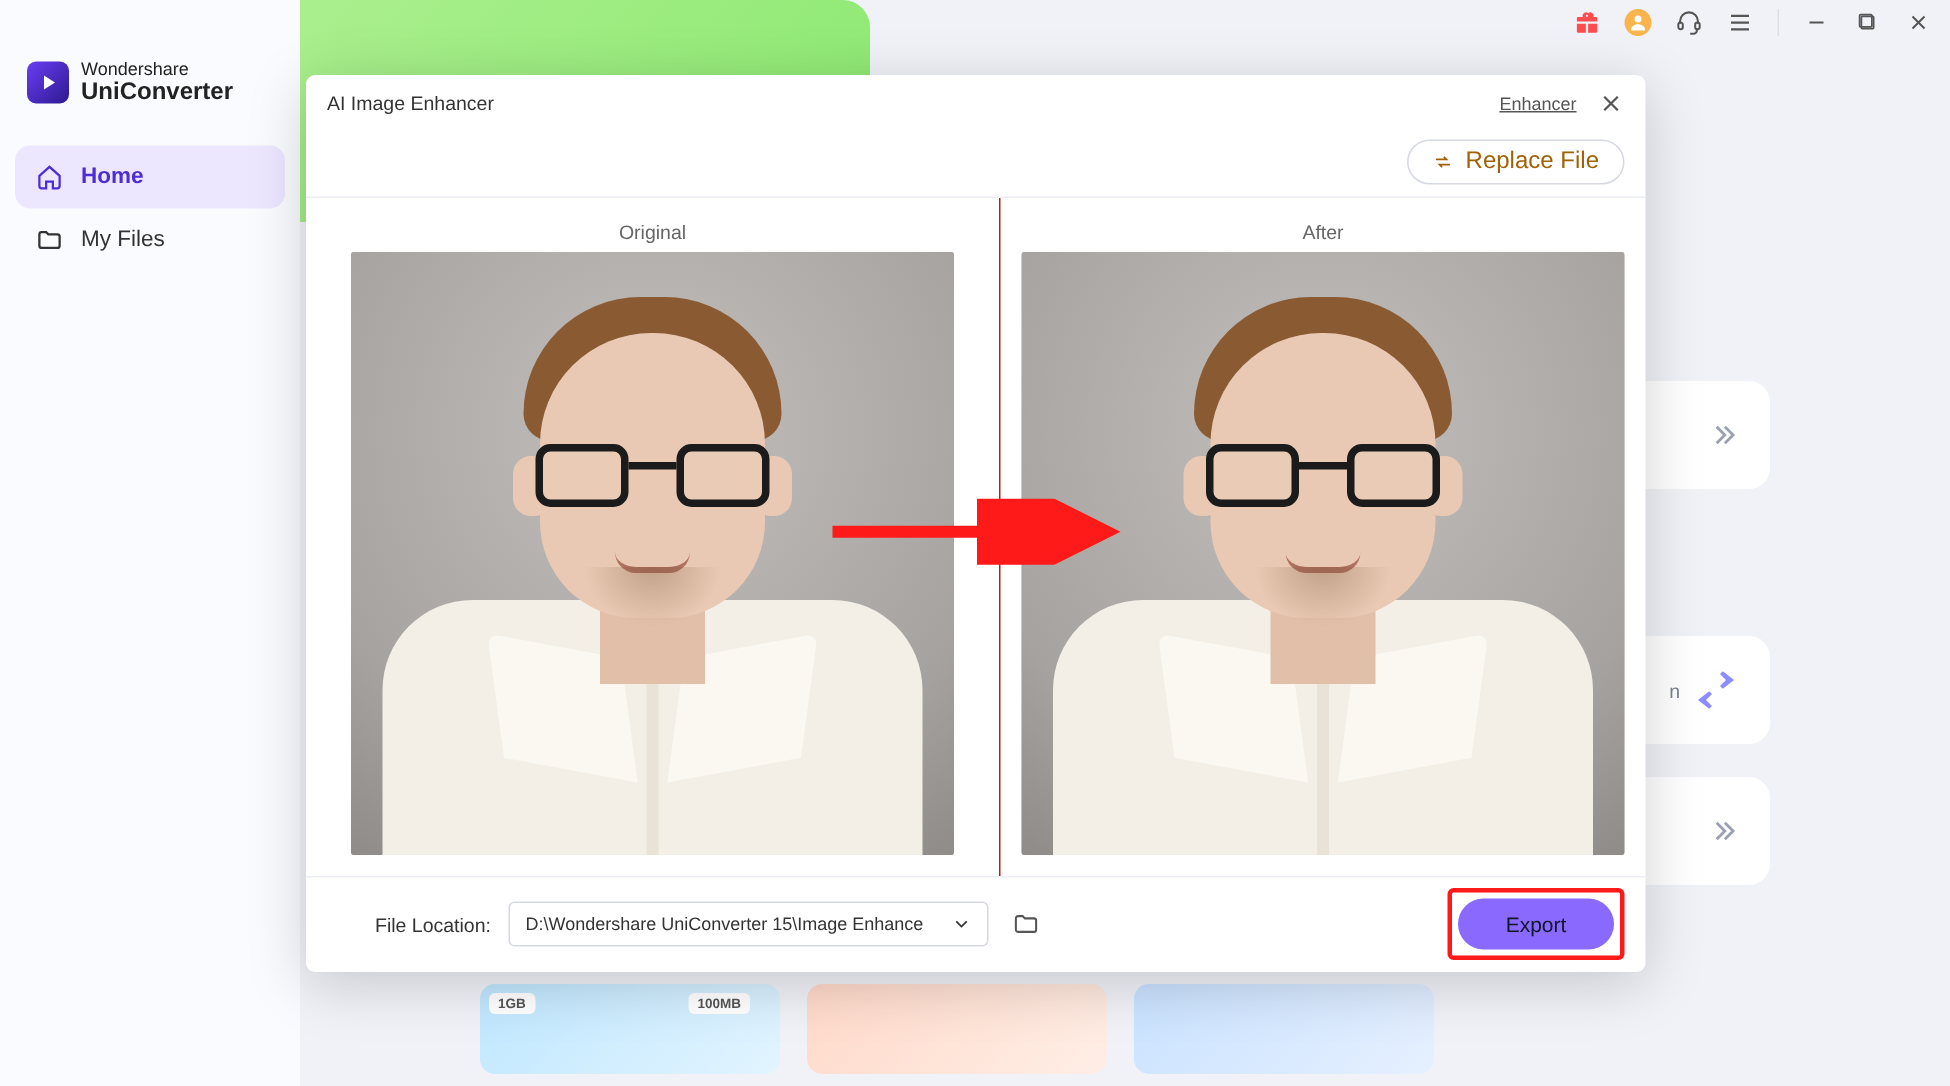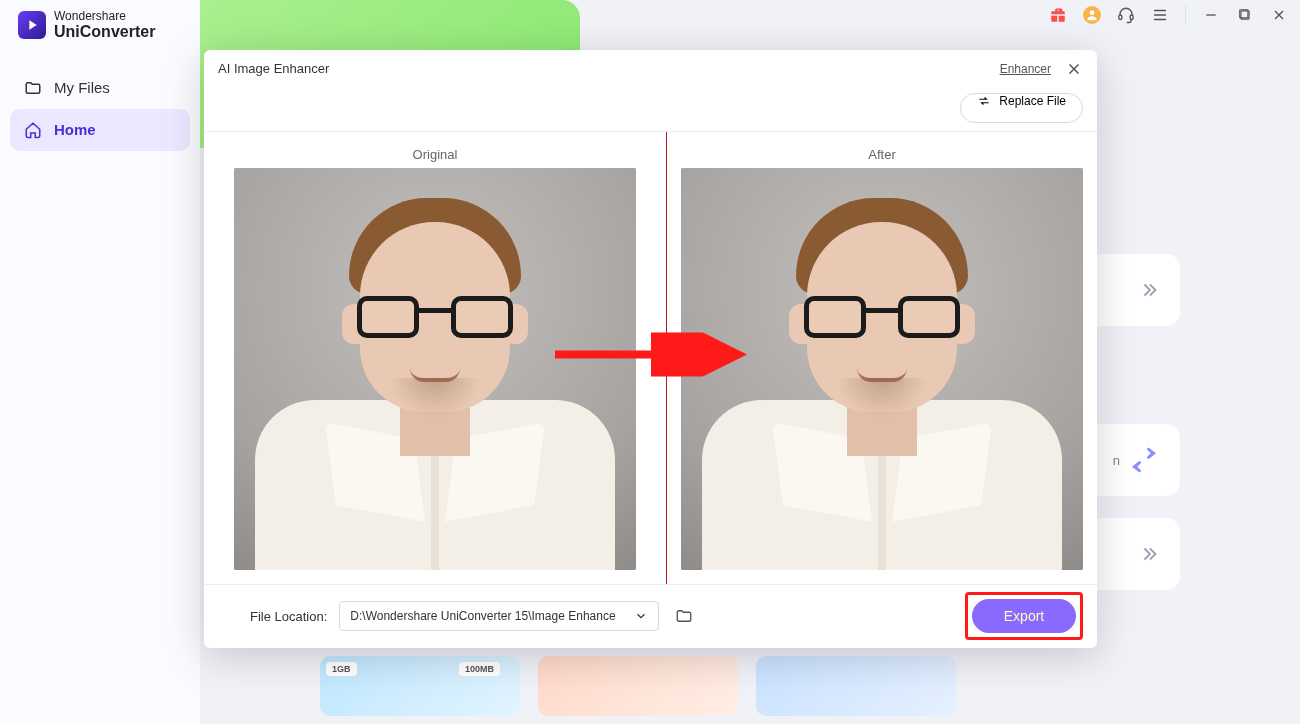--- a/index.html
+++ b/index.html
@@ -6,21 +6,21 @@
   body { width: 1300px; height: 724px; background: #f0f2f8; overflow: hidden; position: relative; }
 
   
   .titlebar { position: absolute; top: 0; right: 0; height: 30px; display: flex; align-items: center; gap: 16px; padding: 4px 12px; }
   .titlebar .icon { width: 18px; height: 18px; display:flex; align-items:center; justify-content:center; color:#555; cursor:pointer; }
   .gift-icon svg { color:#ff4d4f; }
   .avatar-icon { width:22px; height:22px; border-radius:50%; background:#f9b54c; display:flex; align-items:center; justify-content:center; }
   .avatar-icon svg { color:#fff; }
 
   
-  .sidebar { position:absolute; left:0; top:0; width:200px; height:100%; background:#fafbff; }
+  .sidebar { position:absolute; left:0; top:0; width:200px; height:100%; background:#fafbff; padding-top:30px; }
   .logo { display:flex; align-items:center; gap:8px; padding: 10px 18px 20px 18px; }
   .logo-mark { width:28px; height:28px; border-radius:6px; background:linear-gradient(135deg,#6a3df5,#2e1a8f); display:flex; align-items:center; justify-content:center; }
   .logo-mark svg { color:#fff; }
   .logo-text { font-size:12px; color:#222; line-height:1.1; }
   .logo-text .brand2 { font-size:16px; font-weight:700; }
   .nav { padding: 6px 10px; }
   .nav-item { display:flex; align-items:center; gap:12px; height:42px; padding:0 14px; border-radius:10px; color:#333; cursor:pointer; font-size:15px; }
   .nav-item.active { background:#ece7ff; color:#4b2ed6; font-weight:600; }
   .nav-item svg { width:18px; height:18px; }
 
@@ -44,21 +44,21 @@
   .t4 { background:linear-gradient(135deg,#c9e2ff,#e6f0ff); }
 
   
   .dialog { position:absolute; left:204px; top:50px; width:893px; height:598px; background:#fff; border-radius:6px; box-shadow:0 8px 40px rgba(0,0,0,.18); display:flex; flex-direction:column; }
   .dialog-head { height:40px; display:flex; align-items:center; padding:0 14px; border-bottom:1px solid transparent; }
   .dialog-title { font-size:13px; color:#333; flex:1; }
   .feedback-link { font-size:12px; color:#555; text-decoration:underline; margin-right:14px; cursor:pointer; }
   .close-x { width:18px; height:18px; color:#555; cursor:pointer; }
 
   .dialog-toolbar { display:flex; justify-content:flex-end; padding:4px 14px 8px; }
-  .replace-btn { display:flex; gap:8px; border:1px solid #d6d9e2; background:#fff; border-radius:18px; height:30px; padding:0 16px; font-size:12px; color:#000000; cursor:pointer; }
+  .replace-btn { display:flex; align-items:center; gap:8px; border:1px solid #d6d9e2; background:#fff; border-radius:18px; height:30px; padding:0 16px; font-size:16px; color:#a16207; cursor:pointer; }
 
   .compare { flex:1; display:flex; border-top:1px solid #eceef4; border-bottom:1px solid #eceef4; position:relative; }
   .col { flex:1; display:flex; flex-direction:column; align-items:center; padding:10px 14px 14px;margin-left:16px; }
   .col + .col { border-left:1px solid #b91c1c; }
   .col-title { font-size:13px; color:#666; height:26px; display:flex; align-items:center; }
   .photo { width:402px; height:402px; background:linear-gradient(#b9b6b3,#a8a4a1); border-radius:2px; position:relative; overflow:hidden; }
 
   
   .portrait { position:absolute; inset:0; }
   .portrait .bgshade { position:absolute; inset:0; background:radial-gradient(circle at 50% 30%, #c3bfbc 0%, #a6a29f 70%, #8f8b88 100%); }
@@ -81,21 +81,21 @@
 
   
   .arrow { position:absolute; left:50%; top:50%; transform:translate(-50%,-58%); pointer-events:none; }
 
   .dialog-foot { height:66px; display:flex; align-items:center; padding:0 14px; gap:12px; }
   .fl-label { font-size:13px; color:#333;margin-left:32px; }
   .fl-select { flex:0 0 320px; height:30px; border:1px solid #d6d9e2; border-radius:4px; display:flex; align-items:center; justify-content:space-between; padding:0 10px; font-size:12px; color:#333; cursor:pointer; background:#fff; }
   .folder-btn { width:26px; height:26px; display:flex; align-items:center; justify-content:center; color:#555; cursor:pointer; }
   .spacer { flex:1; }
   .export-wrap { border:3px solid #ff1a1a; padding:4px; border-radius:4px; }
-  .export-btn { width:104px; height:34px; border:none; border-radius:18px; background:#8a69ff; color:#fef9c3; font-size:14px; cursor:pointer; }
+  .export-btn { width:104px; height:34px; border:none; border-radius:18px; background:#8a69ff; color:#0f172a; font-size:14px; cursor:pointer; }
 </style>
 </head>
 <body>
 
 <div class="titlebar">
   <span class="icon gift-icon">
     <svg viewBox="0 0 24 24" width="18" height="18" fill="currentColor">
         <path d="M20 7h-2.2c.1-.3.2-.6.2-1a3 3 0 0 0-5-2.2A3 3 0 0 0 8 6c0 .4.1.7.2 1H4a1 1 0 0 0-1 1v3h18V8a1 1 0 0 0-1-1zM11 6a1 1 0 1 1 2 0 1 1 0 0 1-2 0zM3 13v7a1 1 0 0 0 1 1h7v-8H3zm10 8h7a1 1 0 0 0 1-1v-7h-8v8z"></path>
       </svg>
   </span>
@@ -143,31 +143,31 @@
       <svg viewBox="0 0 24 24" width="16" height="16" fill="currentColor">
           <path d="M8 5v14l11-7z"></path>
         </svg>
     </div>
     <div class="logo-text">
       <div class="brand1">Wondershare</div>
       <div class="brand2">UniConverter</div>
     </div>
   </div>
   <div class="nav">
+    <div class="nav-item active">
+      <svg viewBox="0 0 24 24" fill="none" stroke="currentColor" stroke-width="2">
+          <path d="M3 11l9-8 9 8v9a2 2 0 0 1-2 2h-4v-6h-6v6H5a2 2 0 0 1-2-2v-9z"></path>
+        </svg>
+      <span>Home</span>
+    </div>
     <div class="nav-item">
       <svg viewBox="0 0 24 24" fill="none" stroke="currentColor" stroke-width="2">
           <path d="M3 7a2 2 0 0 1 2-2h4l2 2h8a2 2 0 0 1 2 2v8a2 2 0 0 1-2 2H5a2 2 0 0 1-2-2V7z"></path>
         </svg>
       <span>My Files</span>
-    </div>
-    <div class="nav-item active">
-      <svg viewBox="0 0 24 24" fill="none" stroke="currentColor" stroke-width="2">
-          <path d="M3 11l9-8 9 8v9a2 2 0 0 1-2 2h-4v-6h-6v6H5a2 2 0 0 1-2-2v-9z"></path>
-        </svg>
-      <span>Home</span>
     </div>
     <div style="height:20px;"></div>
   </div>
 </div>
 
 <div class="bg-green">
   <div class="playcircle">
     <svg viewBox="0 0 24 24" width="22" height="22" fill="#58c322">
         <path d="M8 5v14l11-7z"></path>
       </svg>

